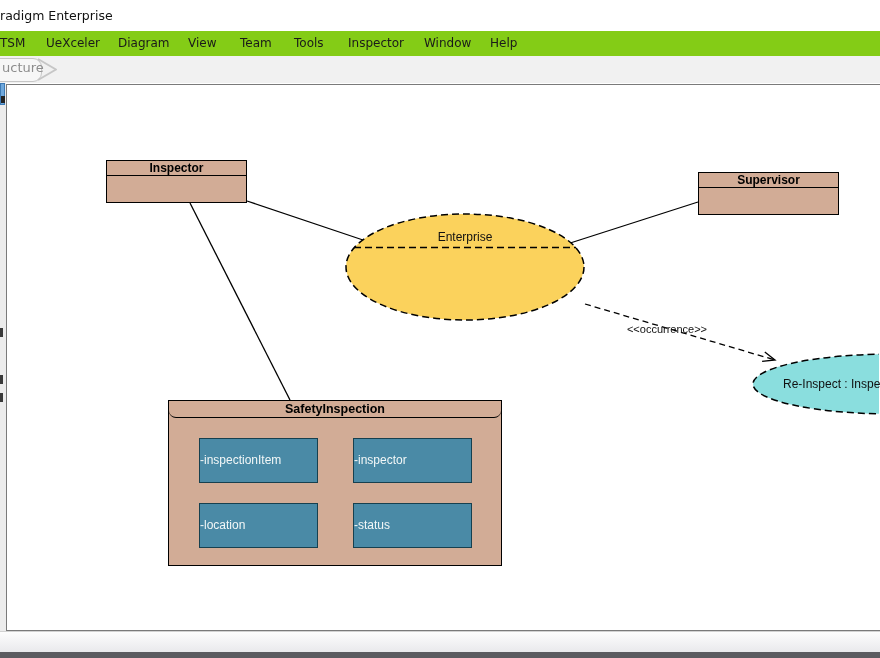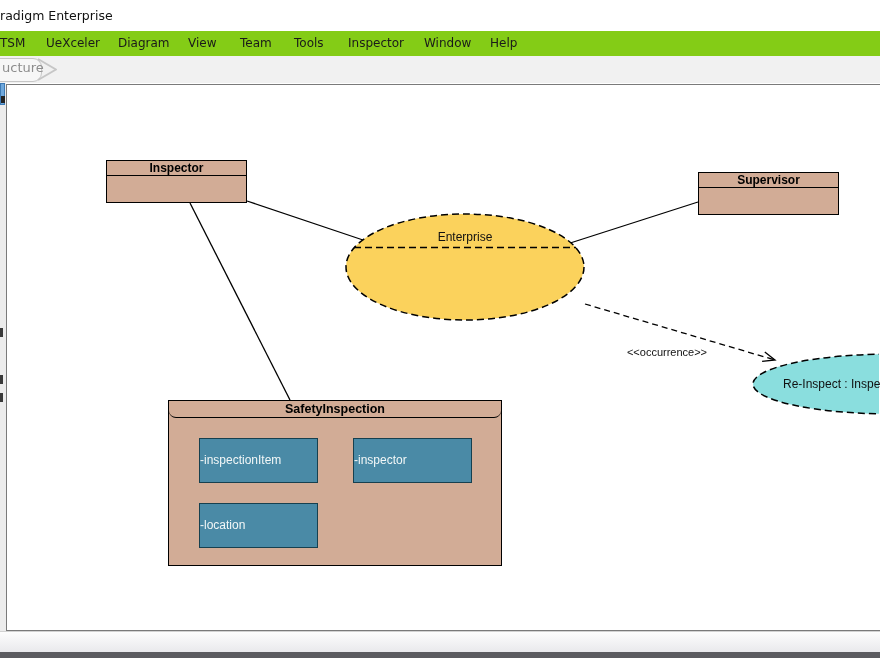--- a/index.html
+++ b/index.html
@@ -95,34 +95,35 @@
       <path d="M755.1 276.3 L768 275 L757.8 266.9" stroke="#000" stroke-width="1.3" fill="none"></path>
 
       <ellipse cx="458" cy="182" rx="119" ry="53" style="fill:var(--c-yellow,#FBD25C)" stroke="#000" stroke-width="1.5" stroke-dasharray="7,4"></ellipse>
       <path d="M347 162.5 L569 162.5" stroke="#000" stroke-width="1.3" fill="none" stroke-dasharray="7,4"></path>
 
       <ellipse cx="886" cy="299" rx="140" ry="30" style="fill:var(--c-cyan,#8ADEDE)" stroke="#000" stroke-width="1.5" stroke-dasharray="7,4"></ellipse>
     </svg>
 
     <div class="ellipse-label" style="left:398px;top:145px;width:120px;text-align:center;">Enterprise</div>
     <div class="ellipse-label" style="left:776px;top:292px;white-space:nowrap;">Re-Inspect : Inspe</div>
-    <div class="conn-label" style="left:600px;top:238px;margin-top:23px;">&lt;&lt;occurrence&gt;&gt;</div>
+    <div class="conn-label" style="left:600px;top:238px;">&lt;&lt;occurrence&gt;&gt;</div>
 
     <div class="uml-class cls-sm" style="left:99px;top:75px;width:141px;height:43px;">
       <div class="hdr">Inspector</div>
     </div>
 
     <div class="uml-class cls-sm" style="left:691px;top:75px;width:141px;height:43px;margin-top:12px;">
       <div class="hdr">Supervisor</div>
     </div>
 
     <div class="uml-class cls-lg" style="left:161px;top:315px;width:334px;height:166px;">
       <div class="hdr">SafetyInspection</div>
     </div>
     <div class="uml-part" style="left:192px;top:353px;width:119px;height:45px;line-height:43px;">-inspectionItem</div>
     <div class="uml-part" style="left:346px;top:353px;width:119px;height:45px;line-height:43px;">-inspector</div>
     <div class="uml-part" style="left:192px;top:418px;width:119px;height:45px;line-height:43px;">-location</div>
+    <div class="uml-part" style="left:346px;top:418px;width:119px;height:45px;line-height:43px;">-status</div>
   </div>
 
   <div class="statusbar"></div>
   <div class="bottomstrip"></div>
 
 </div>
 
 </body></html>

